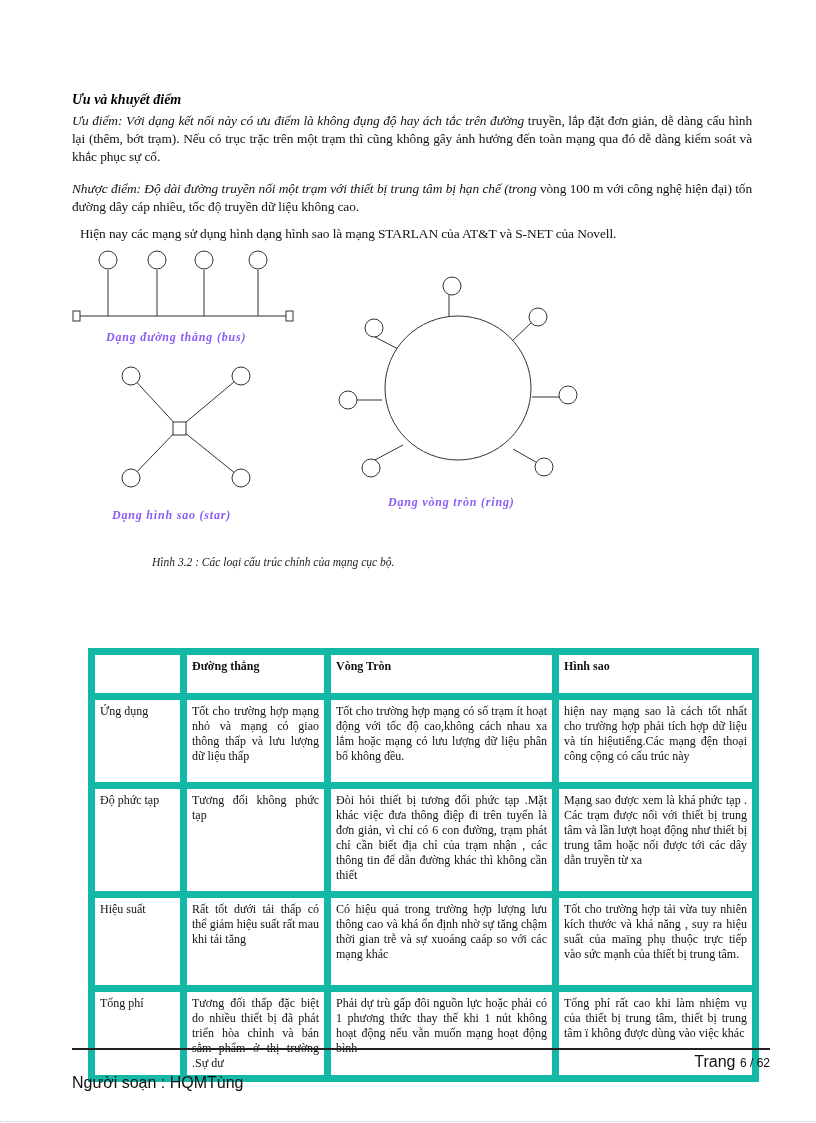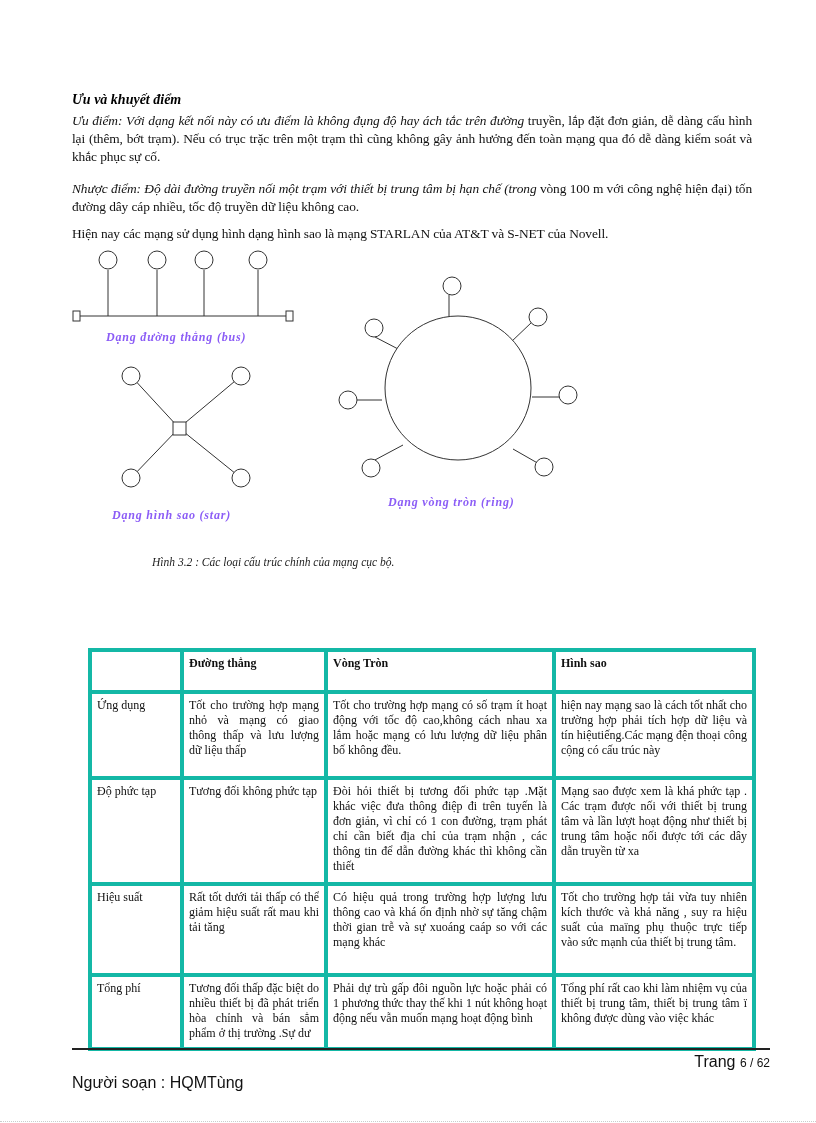--- a/index.html
+++ b/index.html
@@ -4,26 +4,26 @@
 <style>
   html, body { margin:0; padding:0; background:#ffffff; }
   body { width:816px; height:1123px; position:relative; overflow:hidden;
          font-family:"Liberation Serif", "DejaVu Serif", serif; color:#111; }
   .abs { position:absolute; }
   .heading { left:72px; top:92px; font-size:14px; font-style:italic; font-weight:bold; color:#000000; }
   .para { left:72px; width:680px; font-size:13.4px; line-height:18px; text-align:justify; letter-spacing:-0.1px; }
   .para i { font-style:italic; }
   .p1 { top:112px; }
   .p2 { top:180px; }
-  .p3 { top:225px; }
+  .p3 { top:225px;margin-left:8px; }
   .diagram-label { font-style:italic; font-weight:bold; font-size:12px; letter-spacing:0.8px; color:#8b5cf6; }
   .caption { left:152px; top:556px; font-size:11.5px; font-style:italic; color:#222; }
   table.cmp { position:absolute; left:88px; top:648px; width:664px; border-collapse:collapse;
               font-size:12px; line-height:15px; table-layout:fixed; }
-  table.cmp td { border:4px solid #14b8a6; vertical-align:top; padding:4px 5px 4px 5px; text-align:justify; }
+  table.cmp td { border:7px solid #14b8a6; vertical-align:top; padding:4px 5px 4px 5px; text-align:justify; }
   table.cmp tr.hdr td { font-weight:bold; height:30px; }
   table.cmp td:first-child { text-align:left; }
   .r1 td { height:74px; }
   .r2 td { height:94px; }
   .r3 td { height:79px; }
   .r4 td { height:62px; border-bottom:1px solid #222; }
   .footer-line { left:72px; top:1048px; width:698px; height:0; border-top:2px solid #222; }
   .footer-left { left:72px; top:1053px; font-family:"Liberation Sans", "DejaVu Sans", sans-serif; font-size:16px;margin-top:21px; }
   .footer-right { right:46px; top:1053px; font-family:"Liberation Sans", "DejaVu Sans", sans-serif; font-size:16px; }
   .footer-right .pg { font-size:12px; }
@@ -112,21 +112,21 @@
   </tr>
   <tr class="r1">
     <td>Ứng dụng</td>
     <td>Tốt cho trường hợp mạng nhỏ và mạng có giao thông thấp và lưu lượng dữ liệu thấp</td>
     <td>Tốt cho trường hợp mạng có số trạm ít hoạt động với tốc độ cao,không cách nhau xa lắm hoặc mạng có lưu lượng dữ liệu phân bố không đều.</td>
     <td>hiện nay mạng sao là cách tốt nhất cho trường hợp phải tích hợp dữ liệu và tín hiệutiếng.Các mạng đện thoại công cộng có cấu trúc này</td>
   </tr>
   <tr class="r2">
     <td>Độ phức tạp</td>
     <td>Tương đối không phức tạp</td>
-    <td>Đòi hỏi thiết bị tương đối phức tạp .Mặt khác việc đưa thông điệp đi trên tuyến là đơn giản, vì chỉ có 1 con đường, trạm phát chỉ cần biết địa chỉ của trạm nhận , các thông tin để dẫn đường khác thì không cần thiết</td>
+    <td>Đòi hỏi thiết bị tương đối phức tạp .Mặt khác việc đưa thông điệp đi trên tuyến là đơn giản, vì chỉ có 6 con đường, trạm phát chỉ cần biết địa chỉ của trạm nhận , các thông tin để dẫn đường khác thì không cần thiết</td>
     <td>Mạng sao được xem là khá phức tạp . Các trạm được nối với thiết bị trung tâm và lần lượt hoạt động như thiết bị trung tâm hoặc nối được tới các dây dẫn truyền từ xa</td>
   </tr>
   <tr class="r3">
     <td>Hiệu suất</td>
     <td>Rất tốt dưới tải thấp có thể giảm hiệu suất rất mau khi tải tăng</td>
     <td>Có hiệu quả trong trường hợp lượng lưu thông cao và khá ổn định nhờ sự tăng chậm thời gian trễ và sự xuoáng caáp so với các mạng khác</td>
     <td>Tốt cho trường hợp tải vừa tuy nhiên kích thước và khả năng , suy ra hiệu suất của maïng phụ thuộc trực tiếp vào sức mạnh của thiết bị trung tâm.</td>
   </tr>
   <tr class="r4">
     <td>Tổng phí</td>

